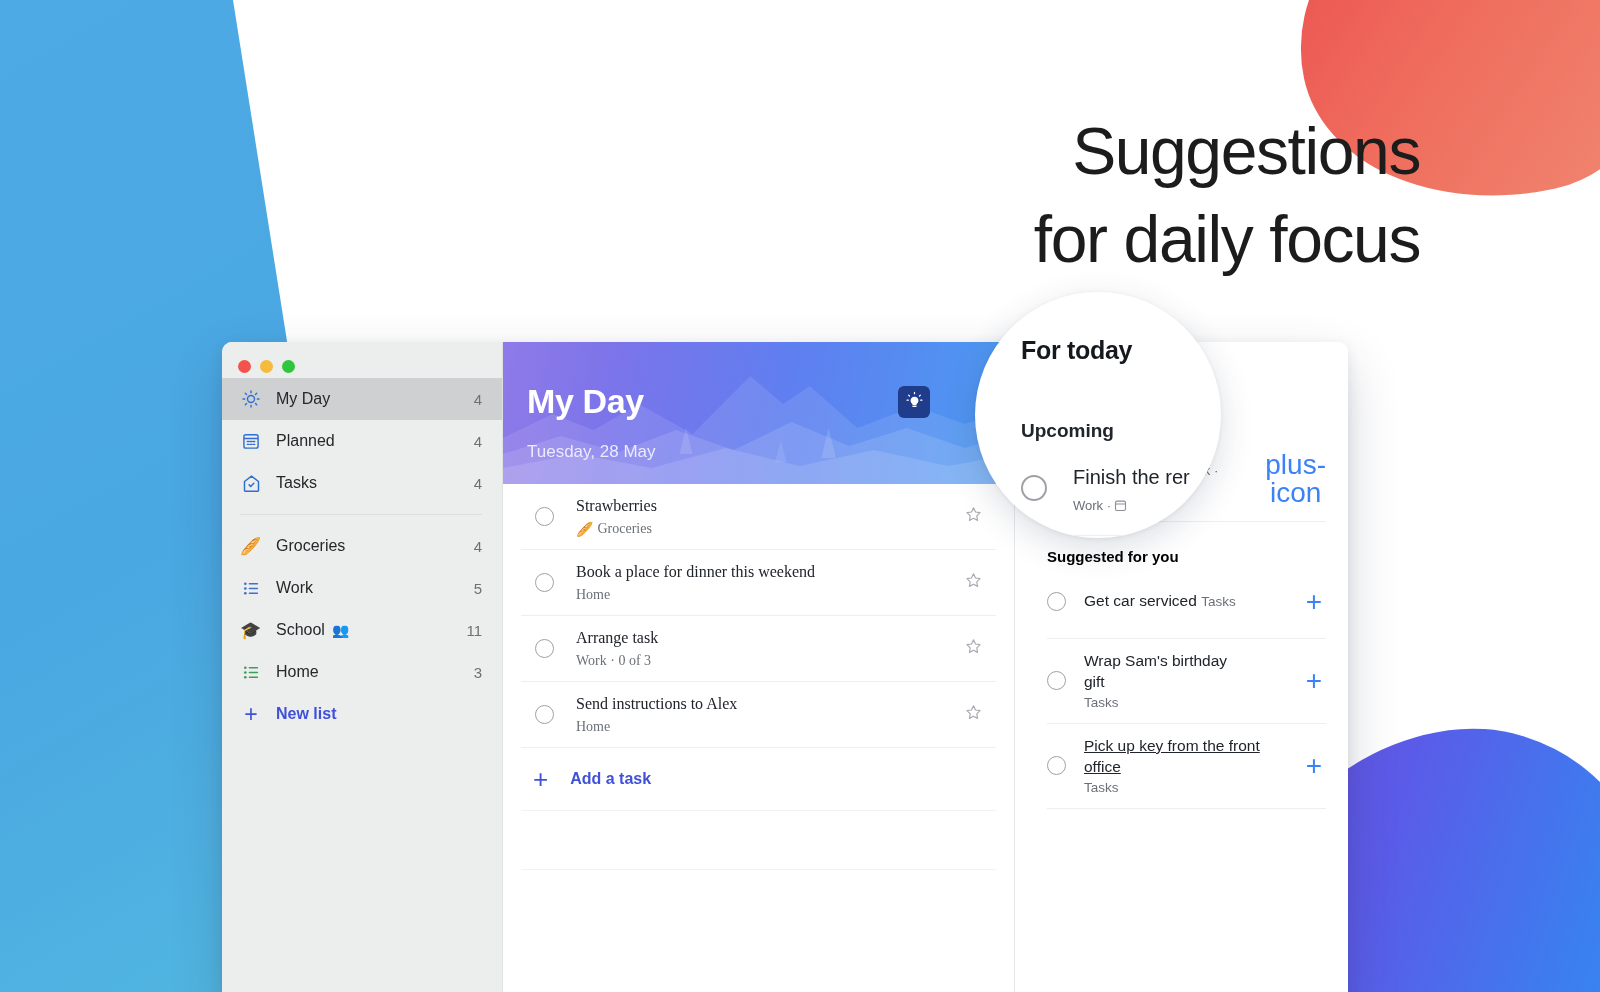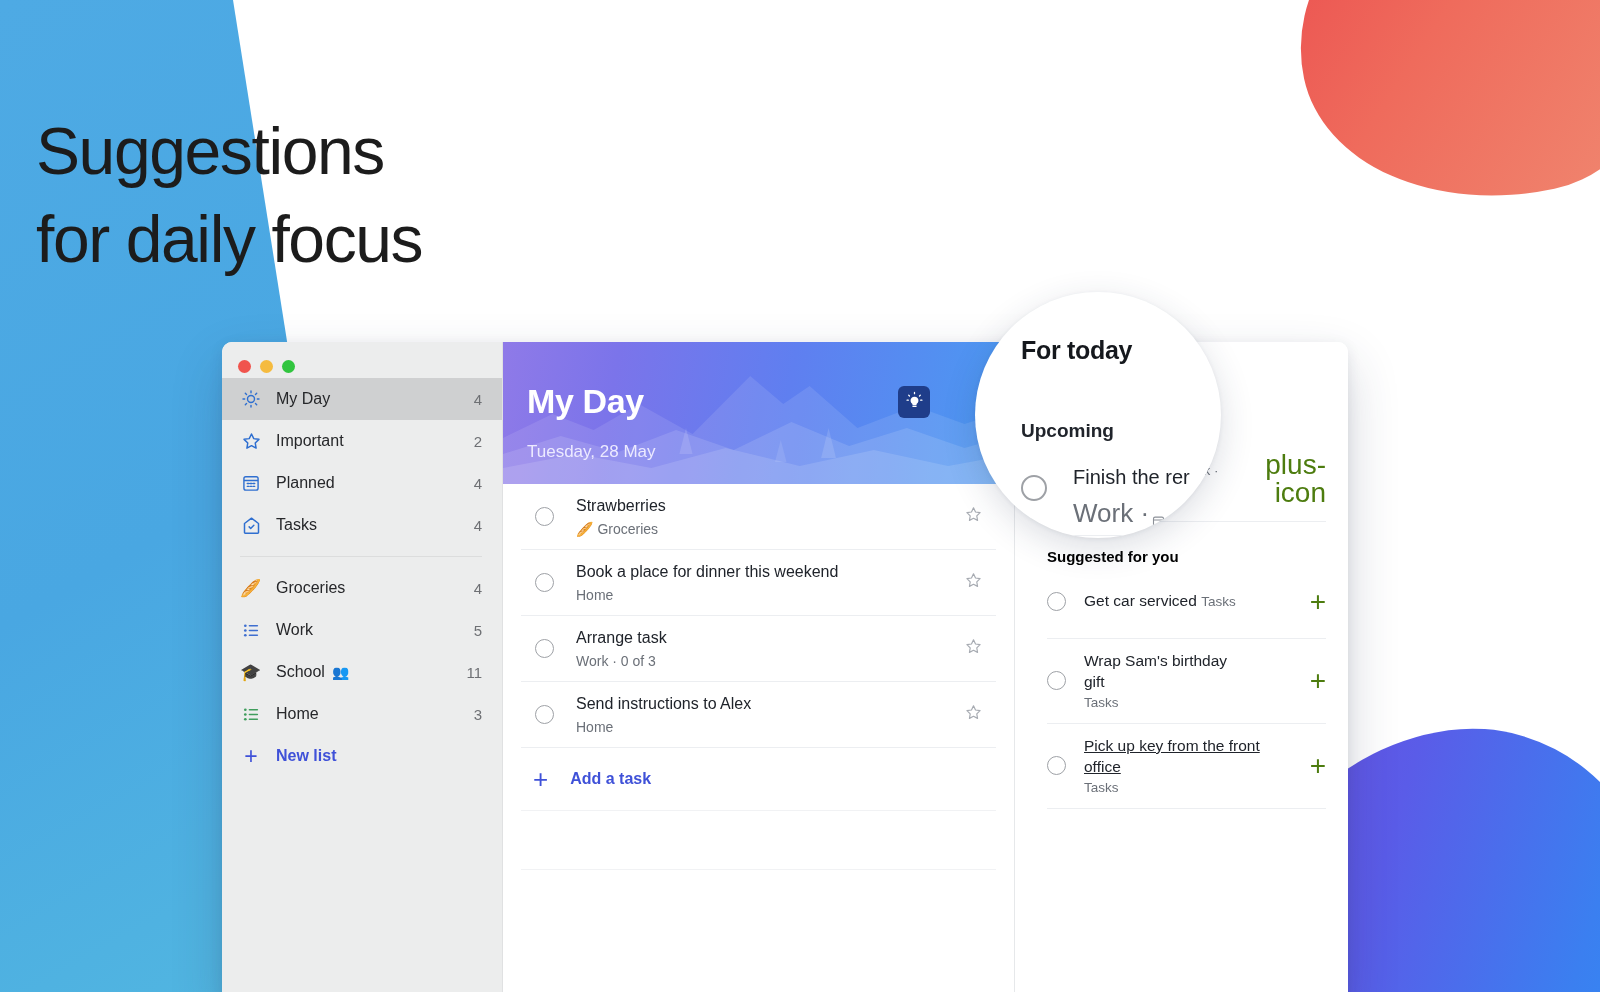--- a/index.html
+++ b/index.html
@@ -26,21 +26,21 @@
   .bg-indigo {
     position: absolute; right: -60px; bottom: -120px; width: 420px; height: 380px;
     background: linear-gradient(115deg,#6b4ce0 0%, #5a5ce8 35%, #3b7ff0 75%, #2f8ef5 100%);
     border-radius: 56% 44% 35% 65% / 60% 52% 48% 40%;
     transform: rotate(-8deg);
   }
 
   
   .headline {
     position: absolute; left: 0; top: 108px; width: 1420px;
-    text-align: left;
+    text-align: right;
     color: #1c1c1c;
     font-size: 66px;
     line-height: 1.33;
     letter-spacing: -1.4px;
     font-weight: 400;
     padding-left: 36px;
   }
   .headline .l1 { display:block; font-weight: 400; }
   .headline .l2 { display:block; font-weight: 400; }
 
@@ -106,21 +106,21 @@
   }
 
   .tasklist { flex: 1 1 auto; padding: 0 0 0 0; }
   .task-row {
     display:flex; align-items:center; gap: 0;
     height: 66px; margin: 0 18px 0 18px;
     border-bottom: 1px solid #eceef1;
     padding: 0 6px;
   }
   .circle { width: 19px; height: 19px; border-radius:50%; border: 1.6px solid #9ea1a6; flex: 0 0 19px; margin-left: 8px;}
-  .task-body { flex: 1 1 auto; min-width: 0; padding-left: 22px; }
+  .task-body { flex: 1 1 auto; min-width: 0; padding-left: 22px; font-family: Liberation Serif, serif; }
   .task-title { font-size: 16px; color: #20242b; line-height: 1.25; }
   .task-sub { font-size: 14px; color: #6b7078; margin-top: 5px; display:flex; align-items:center; gap:4px;}
   .star { width:20px; flex:0 0 20px; margin-right: 6px; }
   .add-task { display:flex; align-items:center; gap: 22px; height: 62px; margin: 0 18px; padding: 0 6px;
     color:#3f51d8; font-size:16px; font-weight:600; }
   .add-task .p { font-size: 26px; font-weight: 300; line-height:1; margin-left:6px; }
   .filler-line { height:1px; background:#f1f2f4; margin: 0 18px; }
 
   
   .suggest {
@@ -128,36 +128,36 @@
     padding: 0 0 0 0; position:relative;
   }
   .sg-h1 { font-size: 19px; font-weight: 700; color:#15181d; padding: 24px 0 0 32px; letter-spacing:-.2px;}
   .sg-h2 { font-size: 15px; font-weight: 700; color:#000000; padding: 32px 0 0 32px; }
   .sg-row { display:flex; align-items:center; margin: 0 22px 0 32px; border-bottom:1px solid #eceef1; min-height: 74px; padding: 12px 0;}
   .sg-row:last-child { border-bottom: 1px solid #eceef1; }
   .sg-circle { width: 19px; height:19px; border-radius:50%; border:1.6px solid #9ea1a6; flex:0 0 19px; }
   .sg-body { flex:1 1 auto; padding-left: 18px; min-width:0; }
   .sg-title { font-size: 15.5px; color:#20242b; line-height:1.35; }
   .sg-sub { font-size: 13.5px; color:#6b7078; margin-top:5px; }
-  .sg-plus { flex:0 0 24px; font-size: 28px; font-weight:300; color:#4d7c0f; line-height:1; text-align:right;}
+  .sg-plus { flex:0 0 24px; font-size: 28px; font-weight:300; color:#3b82f6; line-height:1; text-align:center;}
   .sg-upcoming-row { display:flex; align-items:center; margin: 14px 22px 0 32px; min-height: 64px; border-bottom:1px solid #eceef1; padding-bottom: 14px;}
 
   
   .lens {
     position:absolute; left: 975px; top: 292px; width: 246px; height: 246px;
     border-radius: 50%; background: #ffffff;
     box-shadow: 0 10px 34px rgba(40,50,80,.16), 0 1px 4px rgba(40,50,80,.08);
     overflow: hidden;
   }
   .lens-inner { position:absolute; left:0; top:0; width: 246px; height: 246px; }
   .lens-h1 { position:absolute; left: 46px; top: 44px; font-size: 25px; font-weight: 700; color:#15181d; letter-spacing:-.3px;}
   .lens-h2 { position:absolute; left: 46px; top: 128px; font-size: 19px; font-weight: 700; color:#20242b;}
   .lens-circle { position:absolute; left: 46px; top: 183px; width: 26px; height: 26px; border-radius:50%; border:2px solid #9ea1a6;}
   .lens-t1 { position:absolute; left: 98px; top: 174px; font-size: 20px; color:#20242b; white-space:nowrap;}
-  .lens-t2 { position:absolute; left: 98px; top: 206px; font-size: 26px; color:#6b7078; white-space:nowrap; display:flex; align-items:flex-end; gap:2px;}
+  .lens-t2 { position:absolute; left: 98px; top: 206px; font-size: 13px; color:#6b7078; white-space:nowrap; display:flex; align-items:flex-start; gap:2px;}
   .lens-rule { position:absolute; left: 40px; top: 243px; width: 180px; height:1px; background:#eceef1; }
 </style>
 </head>
 <body>
 
 <div id="stage">
 
   <div class="bg-blue-wedge"></div>
   <div class="bg-coral"></div>
   <div class="bg-indigo"></div>
@@ -183,29 +183,20 @@
           <span class="nav-ic">
             <svg width="20" height="20" viewBox="0 0 24 24" fill="none" stroke="#2f6fd0" stroke-width="1.7" stroke-linecap="round">
               <circle cx="12" cy="12" r="4.2"></circle>
               <path d="M12 2.4v2M12 19.6v2M2.4 12h2M19.6 12h2M5.2 5.2l1.4 1.4M17.4 17.4l1.4 1.4M18.8 5.2l-1.4 1.4M6.6 17.4l-1.4 1.4"></path>
             </svg>
           </span>
           <span class="label">My Day</span>
           <span class="count">4</span>
         </div>
 
-        <div class="nav-item">
-          <span class="nav-ic">
-            <svg width="21" height="21" viewBox="0 0 24 24" fill="none" stroke="#2f6fd0" stroke-width="1.7" stroke-linejoin="round">
-              <path d="M12 3.4l2.6 5.3 5.9.85-4.25 4.15 1 5.85L12 16.8l-5.25 2.75 1-5.85L3.5 9.55l5.9-.85z"></path>
-            </svg>
-          </span>
-          <span class="label">Important</span>
-          <span class="count">2</span>
-        </div>
 
         <div class="nav-item">
           <span class="nav-ic">
             <svg width="20" height="20" viewBox="0 0 24 24" fill="none" stroke="#2f6fd0" stroke-width="1.7">
               <rect x="3.5" y="4.5" width="17" height="16" rx="2.2"></rect>
               <path d="M3.5 9h17" stroke-width="1.7"></path>
               <path d="M7.5 12.5h2M11 12.5h2M14.5 12.5h2M7.5 16h2M11 16h2M14.5 16h2" stroke-linecap="round"></path>
             </svg>
           </span>
           <span class="label">Planned</span>

